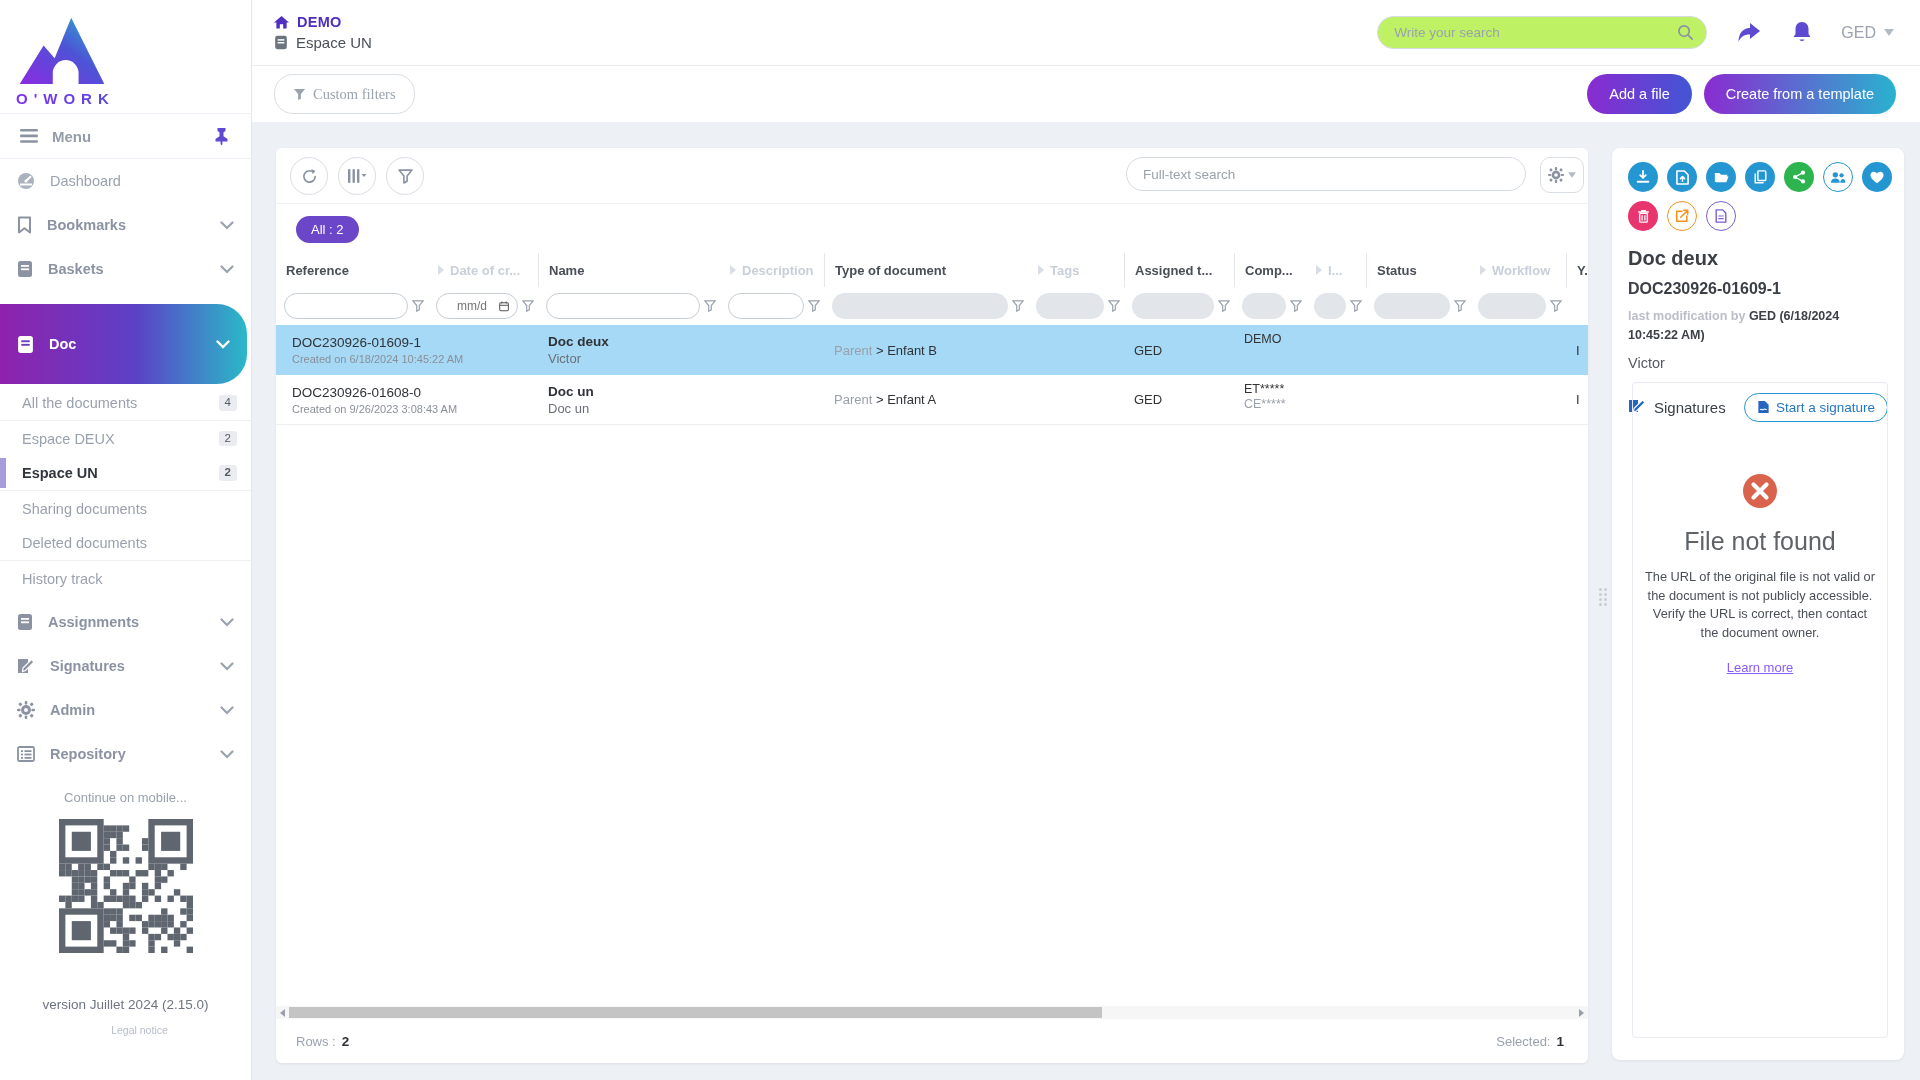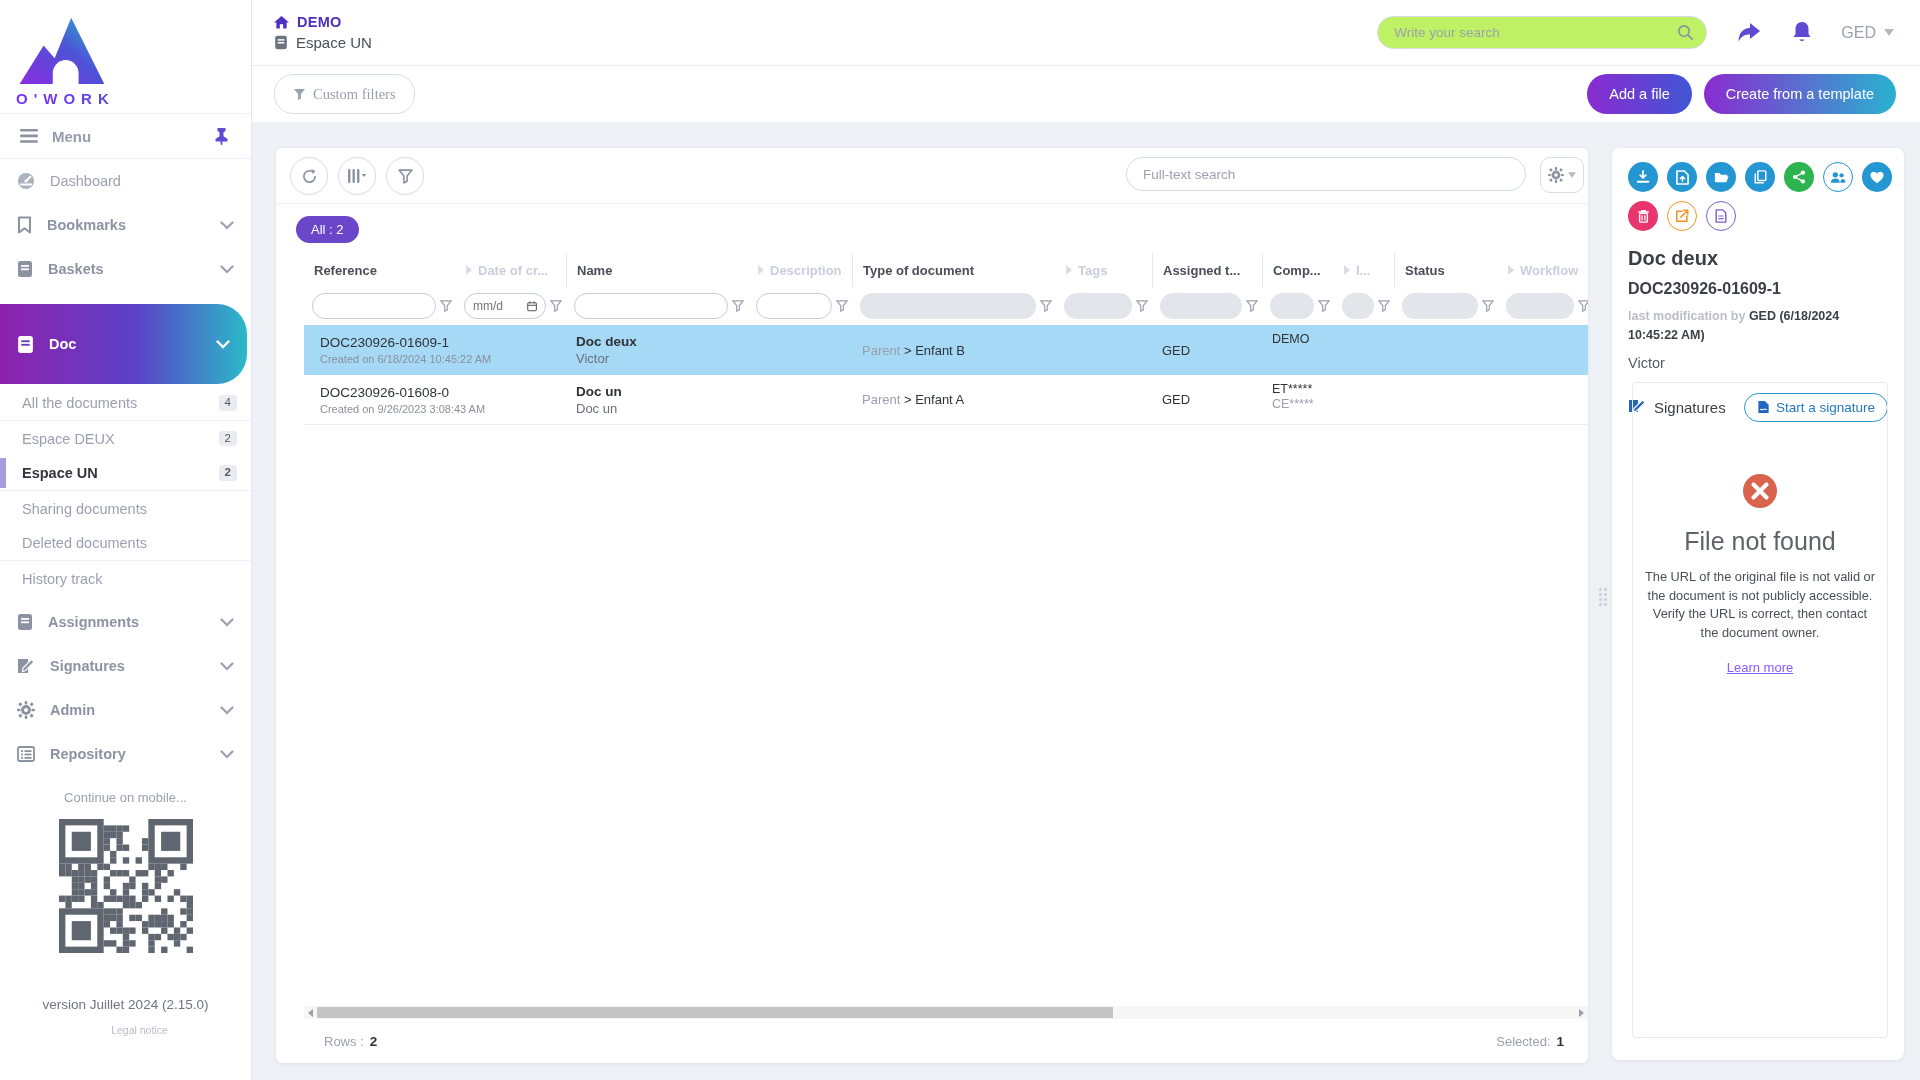--- a/index.html
+++ b/index.html
@@ -57,29 +57,29 @@
   .table-card { position:absolute; left:24px; top:26px; width:1312px; bottom:17px; background:#fff; border-radius:6px; box-shadow:0 1px 3px rgba(40,50,70,.08); display:flex; flex-direction:column; overflow:hidden; }
   .tc-toolbar { display:flex; padding:9px 4px 8px 14px; border-bottom:1px solid #eef0f4; }
   .circ-btn { width:38px; height:38px; border-radius:50%; border:1px solid #d9dde4; background:#fff; display:flex; align-items:center; justify-content:center; margin-right:10px; cursor:pointer; }
   .tc-toolbar .grow { flex:1; }
   .fulltext-pill { width:400px; height:34px; border:1px solid #d5dae2; border-radius:17px; display:flex; align-items:center; padding:0 16px; }
   .fulltext-pill input { border:0; outline:0; flex:1; font-size:13.5px; color:#444; font-family:inherit; }
   .fulltext-pill input::placeholder { color:#9aa2ae; }
   .gear-btn { margin-left:14px; height:36px; width:44px; border:1px solid #d9dde4; border-radius:10px; background:#fff; display:flex; align-items:center; justify-content:center; gap:4px; cursor:pointer; }
   .badge-row { padding:12px 0 10px 20px; }
   .all-badge { display:inline-block; background:#6b46c8; color:#fff; font-size:13px; padding:6px 15px; border-radius:14px; cursor:pointer; }
-  .tscroll { overflow:hidden; flex:1; display:flex; flex-direction:column;margin-left:28px; }
+  .tscroll { overflow:hidden; flex:1; display:flex; flex-direction:column; }
   .tgrid { display:grid; grid-template-columns:152px 110px 182px 104px 204px 96px 110px 72px 60px 104px 96px 60px; width:1350px; }
   .th { display:flex; align-items:center; gap:6px; height:34px; padding:0 4px 0 10px; font-size:13px; font-weight:700; color:#494e57; }
   .th.lt { color:#c9cfda; }
   .th.sep { border-left:1px solid #e3e6ec; }
   .tri { width:0; height:0; border-left:6px solid #d9dde6; border-top:5px solid transparent; border-bottom:5px solid transparent; }
   .frow-cell { display:flex; align-items:center; gap:4px; height:38px; padding:0 4px 0 8px; }
   .fpill { flex:1; height:26px; border-radius:13px; border:1px solid #c6ccd6; background:#fff; display:flex; align-items:center; padding:0 8px; min-width:0; }
-  .fpill input { border:0; outline:0; width:100%; font-size:12px; color:#555; font-family:inherit; background:transparent; }
+  .fpill input { border:0; outline:0; width:100%; font-size:12px; color:#555; font-family:inherit; background:transparent;text-align:center; }
   .fpill.gray { background:#e2e5ea; border:0; }
   .drow { height:50px; align-items:center; cursor:pointer; }
   .drow.selected { background:#a5d9f6; }
   .drow.plain { border-bottom:1px solid #eceef2; }
   .cell { font-size:13px; color:#333; padding-left:10px; min-width:0; }
   .ref-cell { display:flex; align-items:center; gap:8px; padding-left:8px; }
   .ref-main { font-size:13.5px; color:#2f3237; white-space:nowrap; }
   .ref-sub { font-size:11px; color:#8a8f98; margin-top:3px; white-space:nowrap; }
   .name-main { font-size:13.5px; font-weight:700; color:#2f3237; }
   .name-sub { font-size:13px; color:#6b7078; margin-top:2px; }

